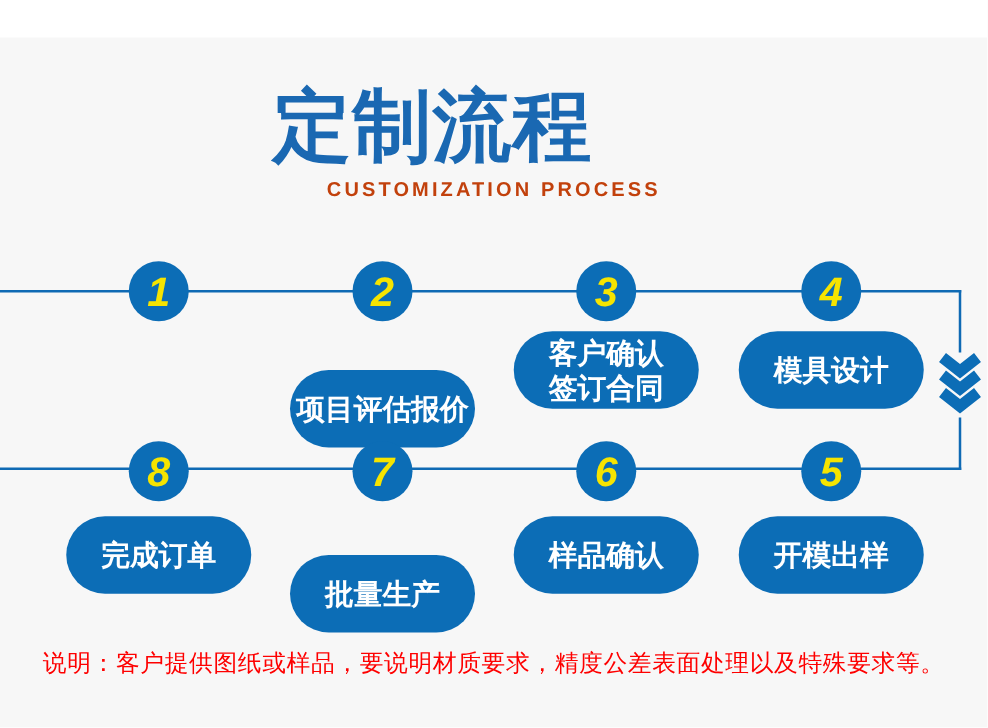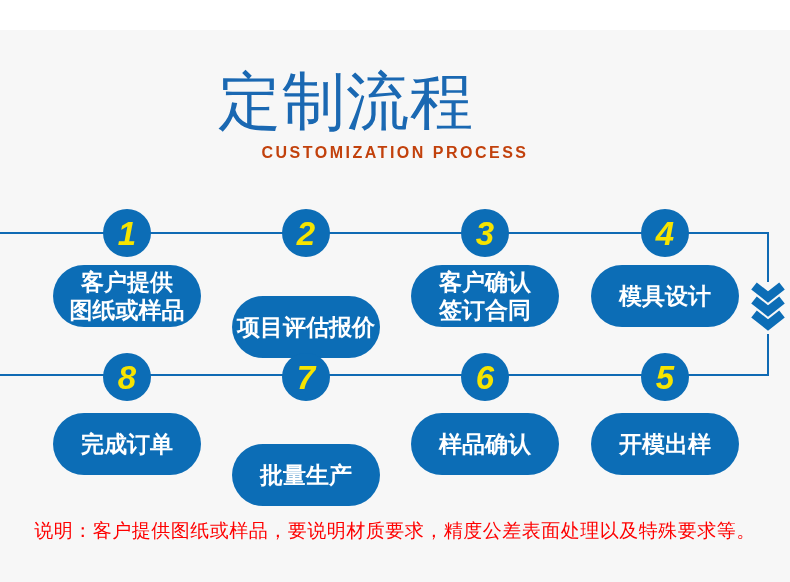--- a/index.html
+++ b/index.html
@@ -4,21 +4,21 @@
 <style>
   html,body { margin:0; padding:0; background:#ffffff; }
   .canvas {
     position:relative; width:790px; height:582px; overflow:hidden;
     background:#ffffff; font-family:"Liberation Sans", sans-serif;
   }
   .panel { position:absolute; left:0; top:30px; width:790px; height:552px; background:#f7f7f7; }
 
   .title {
     position:absolute; top:68px; left:0; width:692px; text-align:center;
-    font-size:63px; font-weight:400; color:#1a68b2; letter-spacing:1px; line-height:1.05;
+    font-size:63px; font-weight:700; color:#1a68b2; letter-spacing:1px; line-height:1.05;
   }
   .subtitle {
     position:absolute; top:144px; left:0; width:790px; text-align:center;
     font-size:16px; font-weight:700; color:#c2410c; letter-spacing:2.5px;
   }
 
   .hline { position:absolute; left:0; width:769px; height:2px; background:#0f6ab4; }
   .hline.r1 { top:232px; }
   .hline.r2 { top:374px; }
   .vline { position:absolute; left:767px; width:2px; background:#0f6ab4; }
@@ -67,24 +67,20 @@
     <path d="M3 4 L17 15 L31 4" fill="none" stroke="#0c6db6" stroke-width="9"></path>
     <path d="M3 18 L17 29 L31 18" fill="none" stroke="#0c6db6" stroke-width="9"></path>
     <path d="M3 32 L17 43 L31 32" fill="none" stroke="#0c6db6" stroke-width="9"></path>
   </svg>
 
   <div class="badge r1 b1">1</div>
   <div class="badge r1 b2">2</div>
   <div class="badge r1 b3">3</div>
   <div class="badge r1 b4">4</div>
 
-  <div class="pill r1 p1">
-      <span class="pill-label">客户提供
-图纸或样品</span>
-    </div>
   <div class="pill r1 p2">
       <span class="pill-label">项目评估报价</span>
     </div>
   <div class="pill r1 p4">
       <span class="pill-label">模具设计</span>
     </div>
   <div class="pill r1 p3">
       <span class="pill-label">客户确认
 签订合同</span>
     </div>

